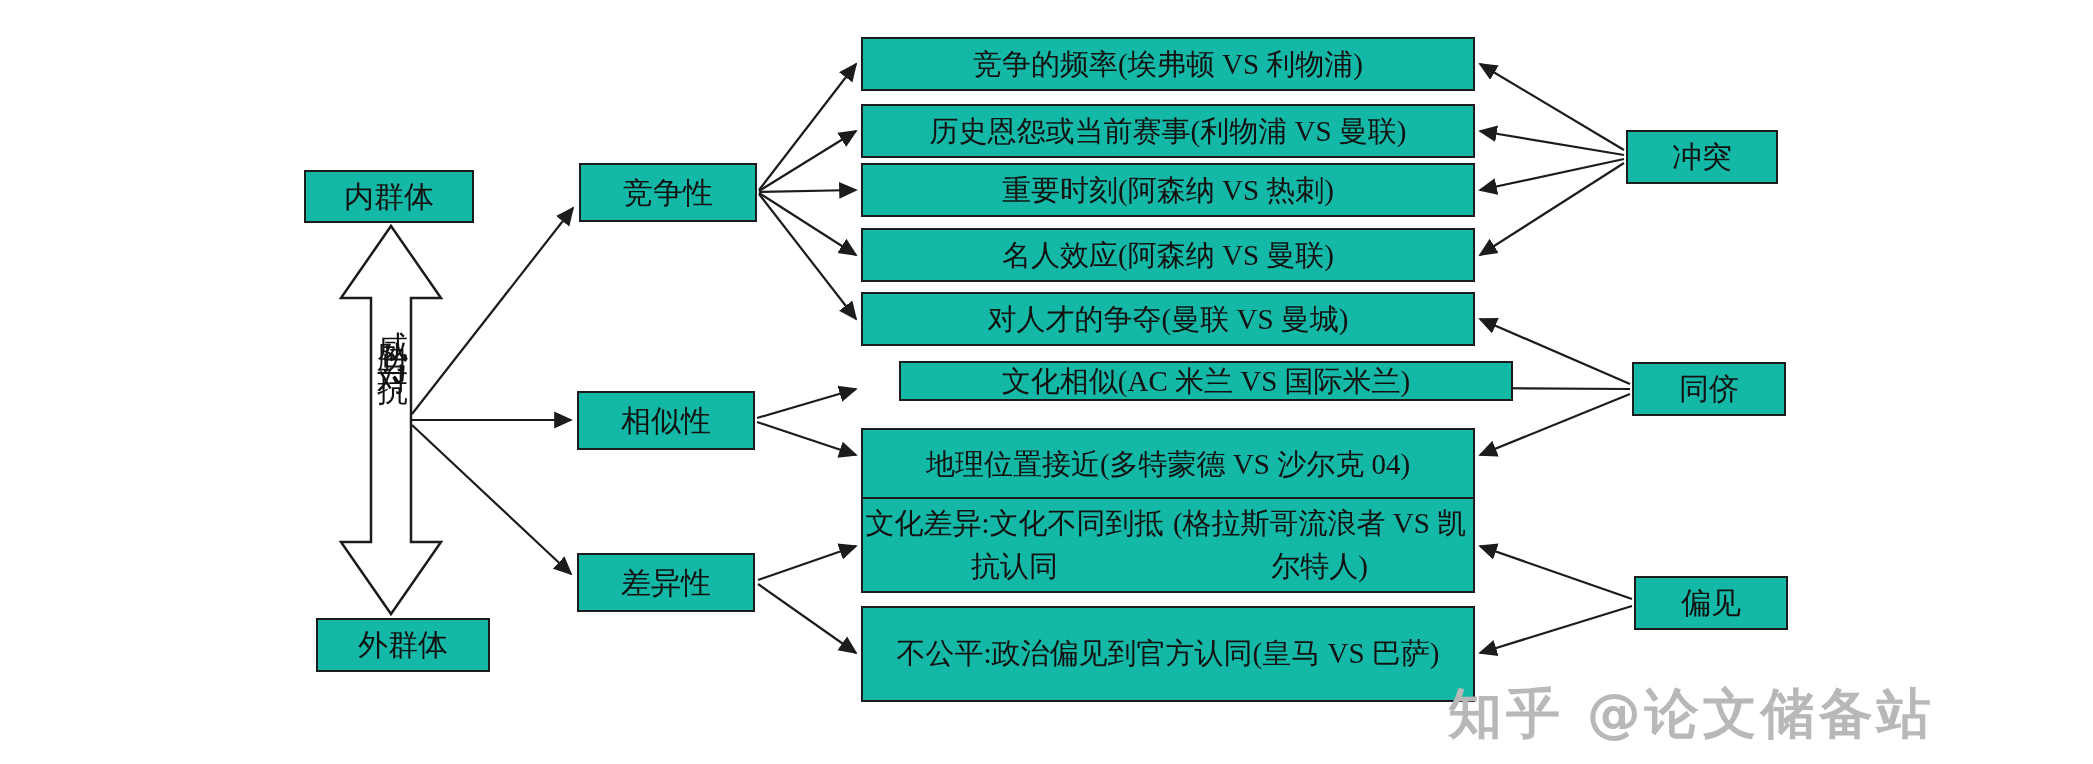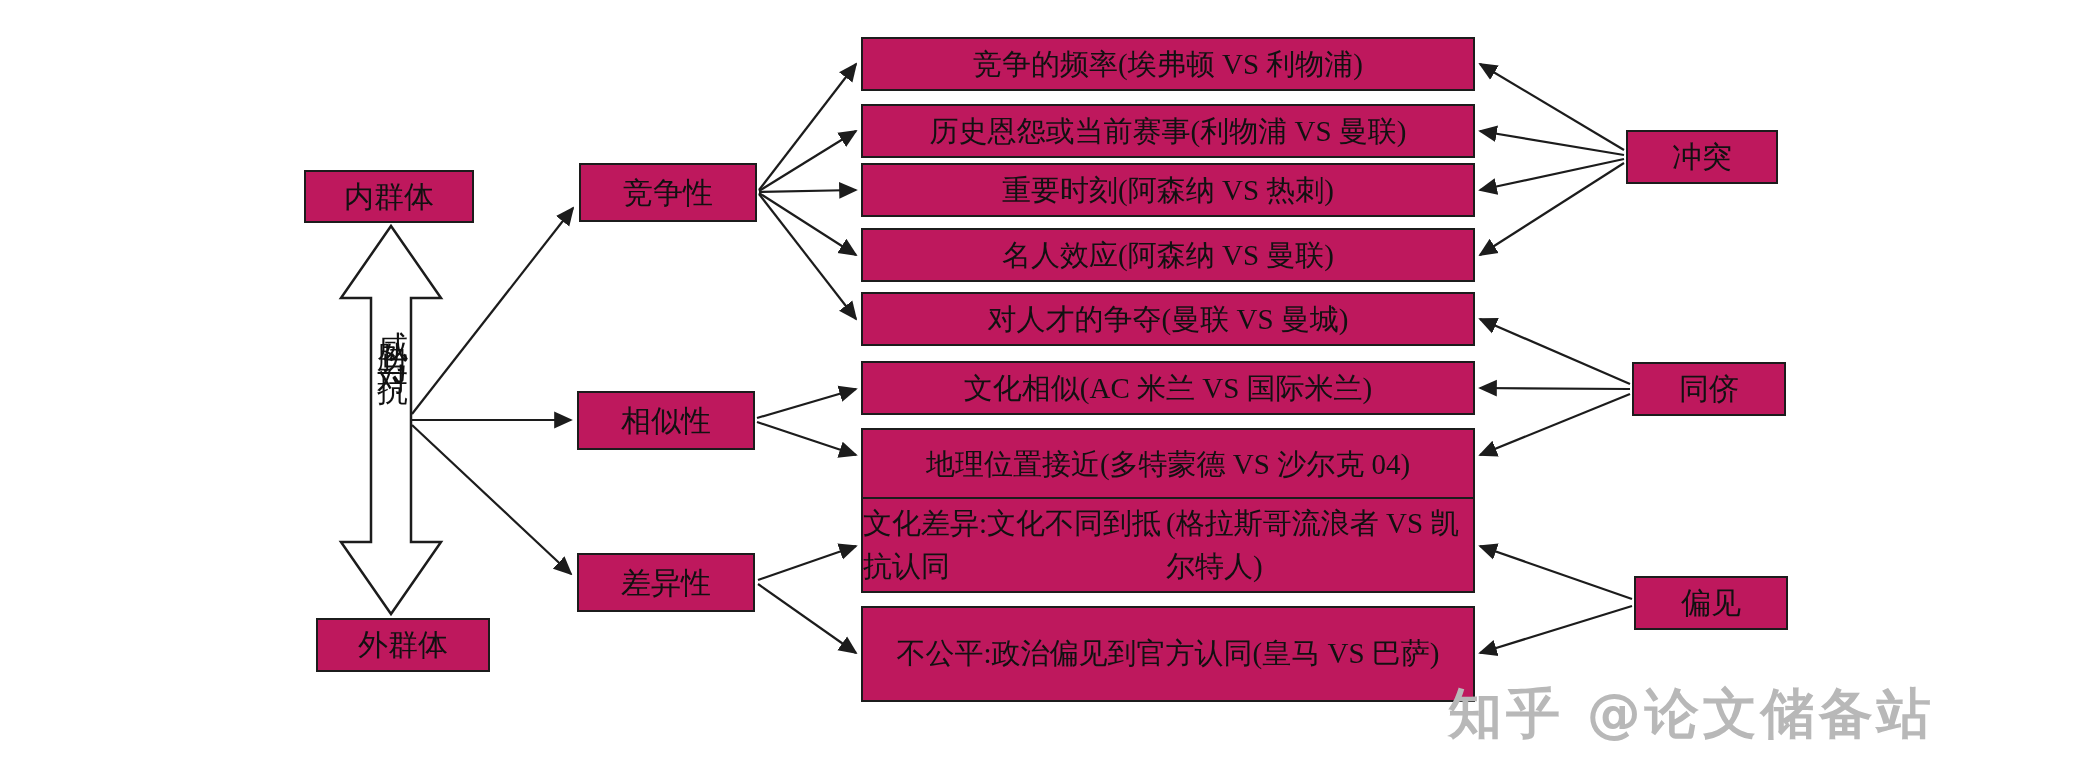--- a/index.html
+++ b/index.html
@@ -13,25 +13,26 @@
     color: #111111;
     overflow: hidden;
   }
   svg.wires {
     position: absolute;
     left: 0; top: 0;
     width: 2093px; height: 764px;
   }
   .box {
     position: absolute;
-    background: #be185d;
+    background: #14b8a6;
     border: 2.5px solid #1c1c1c;
     display: flex;
     align-items: center;
     justify-content: center;
+    text-align: center;
     font-size: 30px;
     line-height: 1.25;
     white-space: nowrap;
   }
   .box.detail { font-size: 29px; }
   .box.twoline {
     line-height: 1.5;
     white-space: normal;
   }
   .vlabel {
@@ -110,21 +111,21 @@
 
   <div class="box" style="left:579px; top:163px; width:178px; height:59px">竞争性</div>
   <div class="box" style="left:577px; top:391px; width:178px; height:59px">相似性</div>
   <div class="box" style="left:577px; top:553px; width:178px; height:59px">差异性</div>
 
   <div class="box detail" style="left:861px; top:37px; width:614px; height:54px">竞争的频率(埃弗顿 VS 利物浦)</div>
   <div class="box detail" style="left:861px; top:104px; width:614px; height:54px">历史恩怨或当前赛事(利物浦 VS 曼联)</div>
   <div class="box detail" style="left:861px; top:163px; width:614px; height:54px">重要时刻(阿森纳 VS 热刺)</div>
   <div class="box detail" style="left:861px; top:228px; width:614px; height:54px">名人效应(阿森纳 VS 曼联)</div>
   <div class="box detail" style="left:861px; top:292px; width:614px; height:54px">对人才的争夺(曼联 VS 曼城)</div>
-  <div class="box detail" style="left:861px; top:361px; width:614px; height:54px">文化相似(AC 米兰 VS 国际米兰)</div>
+  <div class="box detail" style="left:899px; top:361px; width:614px; height:40px">文化相似(AC 米兰 VS 国际米兰)</div>
   <div class="box detail" style="left:861px; top:428px; width:614px; height:72px">地理位置接近(多特蒙德 VS 沙尔克 04)</div>
 
   <div class="box detail twoline" style="left:861px; top:497px; width:614px; height:96px">
     <div>文化差异:文化不同到抵抗认同</div>
     <div>(格拉斯哥流浪者 VS 凯尔特人)</div>
   </div>
 
   <div class="box detail twoline" style="left:861px; top:606px; width:614px; height:96px">
     <div>不公平:政治偏见到官方认同</div>
     <div>(皇马 VS 巴萨)</div>

